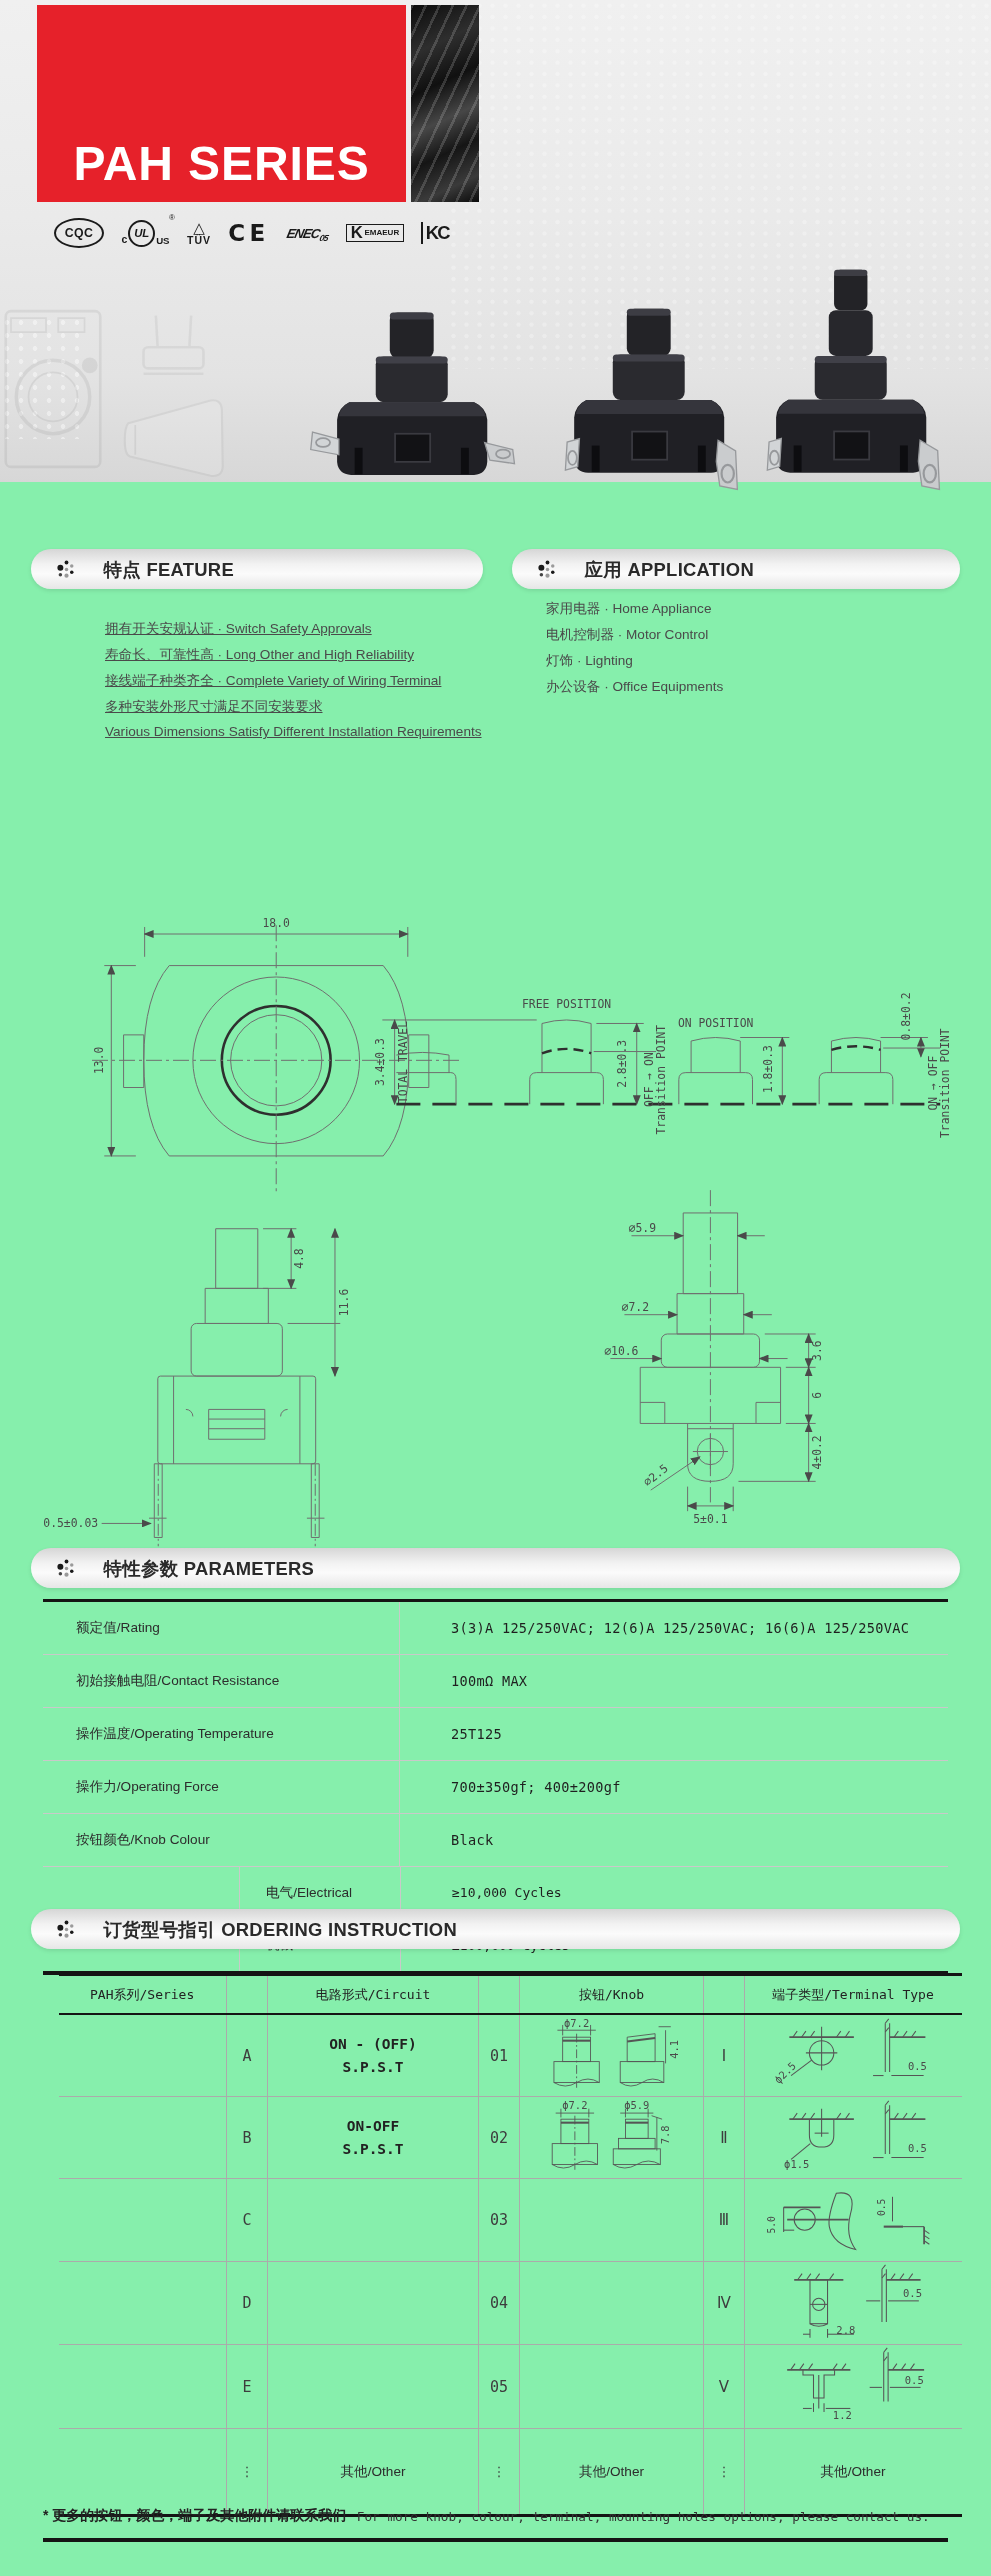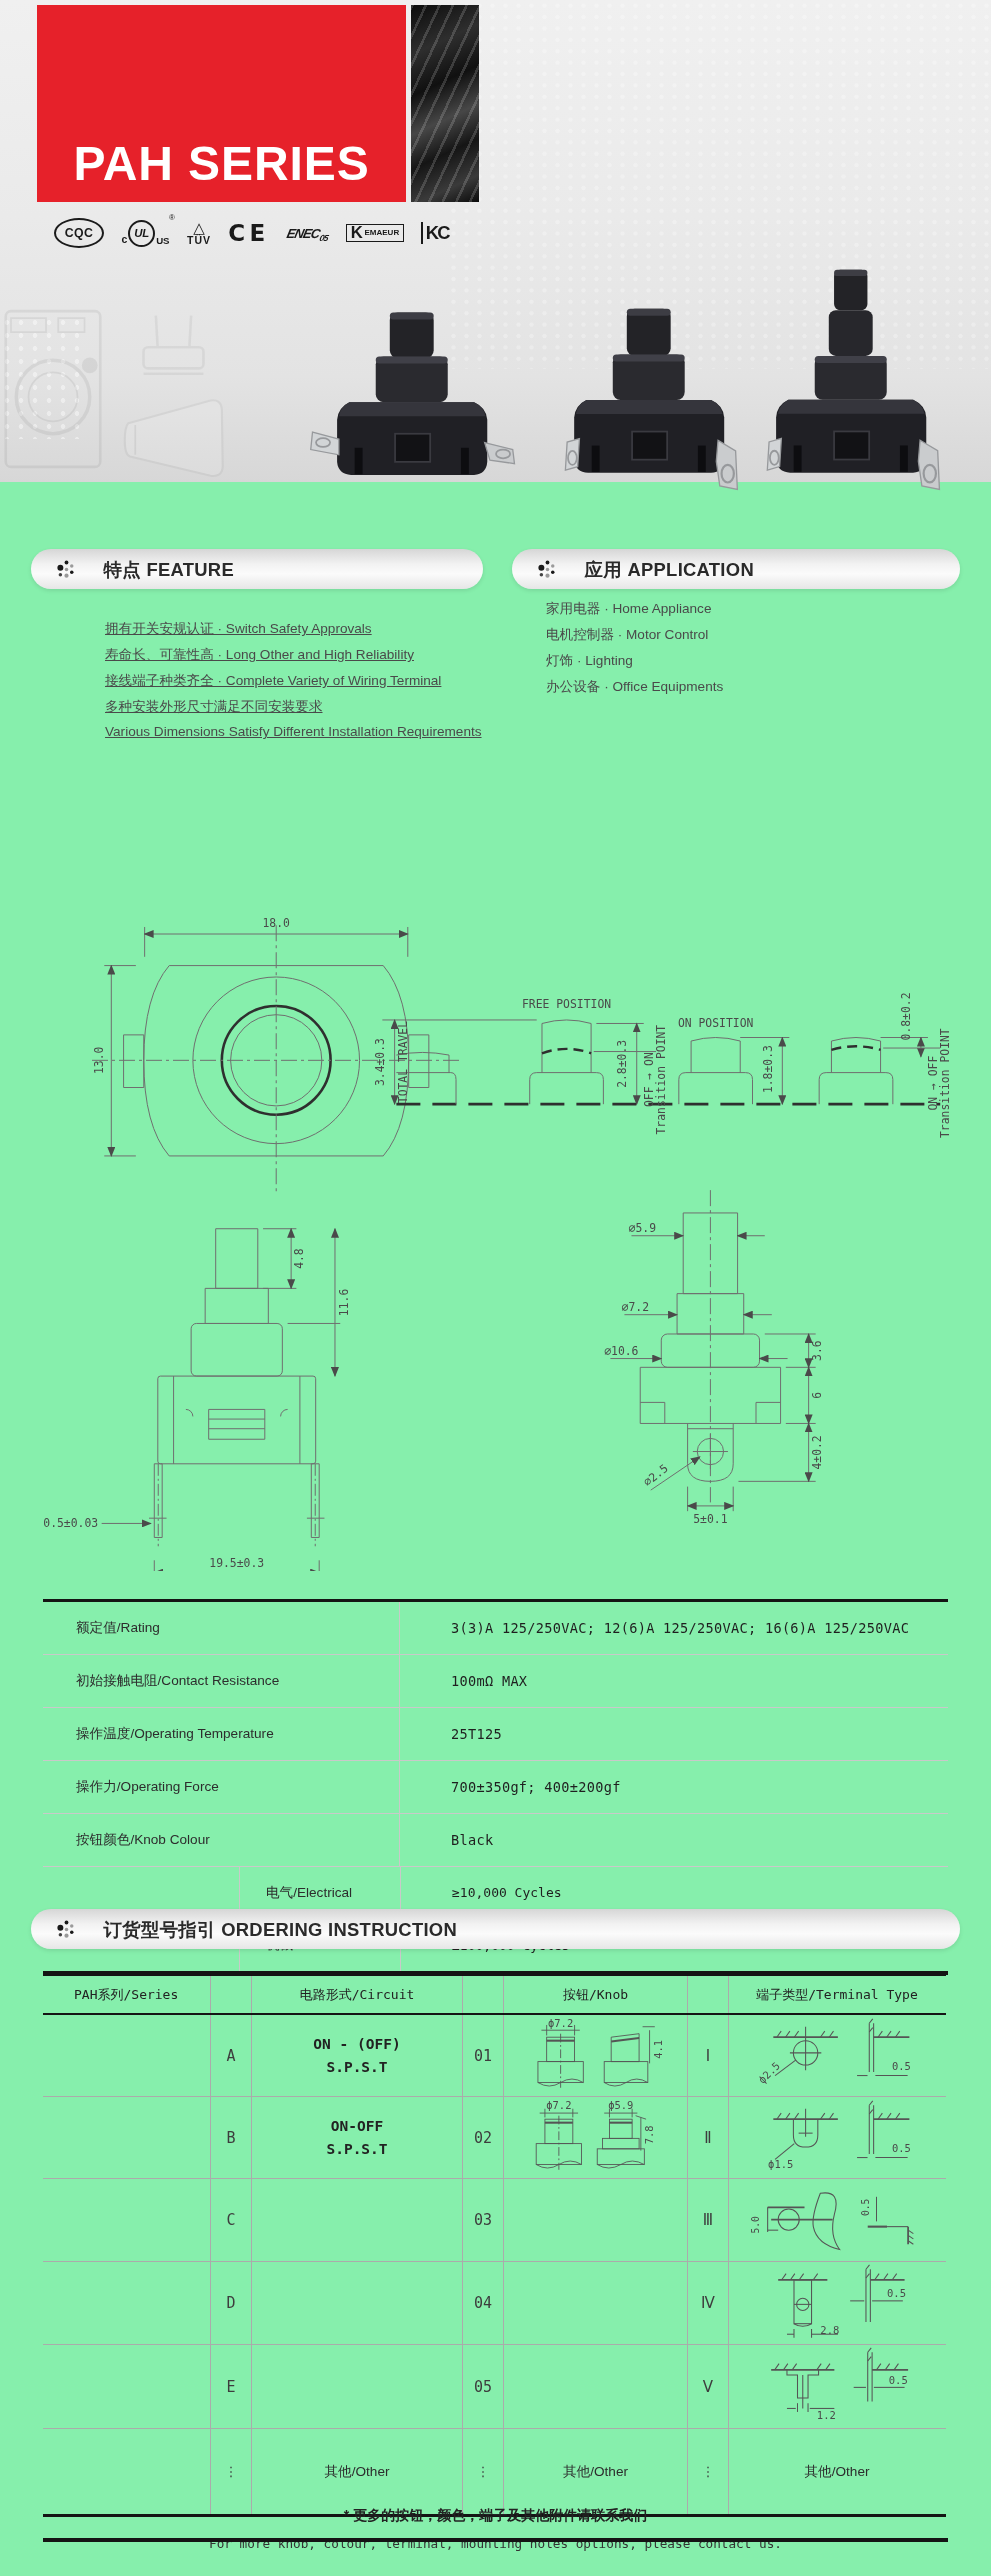--- a/index.html
+++ b/index.html
@@ -68,39 +68,39 @@
   .p-value{flex:1;display:flex;align-items:center;padding-left:51px;
         font-family:"DejaVu Sans Mono",monospace;font-size:13.6px;color:#1f1f1f;letter-spacing:0.3px;}
   .p-service{display:grid;grid-template-columns:196px 161px 1fr;height:104px;}
   .ps-main{grid-row:1/3;display:flex;align-items:center;padding-left:33px;font-size:13.6px;color:#2d2d2d;}
   .ps-sub{border-left:0.9px solid #c9c9c9;display:flex;align-items:center;padding-left:26px;
         font-size:13.6px;color:#2d2d2d;}
   .ps-val{border-left:0.9px solid #c9c9c9;display:flex;align-items:center;padding-left:51px;
         font-family:"DejaVu Sans Mono",monospace;font-size:13px;color:#1f1f1f;}
   .ps-top{border-bottom:0.9px solid #c9c9c9;}
   
-  .order{position:absolute;left:43px;top:1973px;width:903px;box-sizing:border-box;
+  .order{position:absolute;left:59px;top:1973px;width:903px;box-sizing:border-box;
         border-top:3.5px solid #141414;border-bottom:3.5px solid #141414;}
   .o-grid{display:grid;grid-template-columns:167px 41px 211px 41px 184px 41px 217px;}
   .o-head{height:37px;border-bottom:2.6px solid #141414;}
   .o-head .oc{font-family:"DejaVu Sans Mono",monospace;font-size:13px;color:#222222;}
   .o-row{border-bottom:0.9px solid #ababab;}
   .o-row:last-child{border-bottom:none;}
   .oc{border-left:0.9px solid #ababab;display:flex;align-items:center;justify-content:center;
         box-sizing:border-box;overflow:hidden;}
   .oc.first{border-left:none;justify-content:flex-start;padding-left:31px;}
   .o-letter{font-size:15px;color:#3d3d3d;font-family:"DejaVu Sans Mono",monospace;}
   .o-code{font-size:15px;color:#3d3d3d;font-family:"DejaVu Sans Mono",monospace;}
   .o-roman{font-size:15px;color:#3d3d3d;font-family:"DejaVu Sans",sans-serif;}
   .o-circuit{display:flex;flex-direction:column;align-items:center;gap:7px;
         font-family:"DejaVu Sans Mono",monospace;font-weight:700;font-size:14.5px;color:#222222;}
   .o-other{font-size:13.6px;color:#2d2d2d;}
   .o-dots{font-size:13px;color:#3d3d3d;letter-spacing:0;line-height:.55;display:flex;flex-direction:column;align-items:center;}
   
-  .footnote{position:absolute;left:43px;top:2507px;width:905px;display:flex;align-items:center;gap:10.5px;flex-direction:column;}
+  .footnote{position:absolute;left:43px;top:2507px;width:905px;display:flex;align-items:center;gap:10.5px;}
   .fn-cn{font-size:14px;color:#222222;font-weight:600;}
   .fn-en{font-family:"DejaVu Sans Mono",monospace;font-size:12.7px;color:#333333;}
   .bottom-rule{position:absolute;left:43px;top:2538px;width:905px;height:4.4px;background:#141414;}
 </style>
 </head>
 <body>
 
 <div class="page">
 
   <div class="hero">
@@ -384,20 +384,32 @@
         <text x="138" y="312" stroke="none" font-size="18" transform="rotate(-38 138 312)">∅2.5</text>
         <line x1="142" y1="316" x2="198" y2="278" marker-end="url(#mA)"></line>
         <line x1="184" y1="312" x2="184" y2="340"></line>
           <line x1="236" y1="312" x2="236" y2="340"></line>
         <line x1="184" y1="334" x2="236" y2="334" marker-start="url(#mA)" marker-end="url(#mA)"></line>
         <text x="210" y="354" text-anchor="middle" stroke="none" font-size="15">5±0.1</text>
       </g>
     </g>
   </svg>
 
+  <div class="pill" style="left:31px;top:1534px;width:929px;">
+    <svg width="21" height="21" viewBox="0 0 24 24">
+      <circle cx="5" cy="10" r="3.4" fill="#1a1a1a"></circle>
+        <circle cx="12" cy="4" r="2.2" fill="#1a1a1a"></circle>
+      <circle cx="18" cy="8" r="2" fill="#9a9a9a"></circle>
+        <circle cx="12" cy="12" r="2" fill="#9a9a9a"></circle>
+      <circle cx="5" cy="18" r="2" fill="#444444"></circle>
+        <circle cx="12" cy="19" r="2.4" fill="#9a9a9a"></circle>
+      <circle cx="18" cy="15" r="2" fill="#1a1a1a"></circle>
+    </svg>
+    <span class="pill-title">特性参数 PARAMETERS</span>
+  </div>
 
   <div class="params">
     <div class="p-row">
       <div class="p-label">额定值/Rating</div>
       <div class="p-value">3(3)A 125/250VAC;   12(6)A 125/250VAC;   16(6)A 125/250VAC</div>
     </div>
     <div class="p-row">
       <div class="p-label">初始接触电阻/Contact Resistance</div>
       <div class="p-value">100mΩ MAX</div>
     </div>

